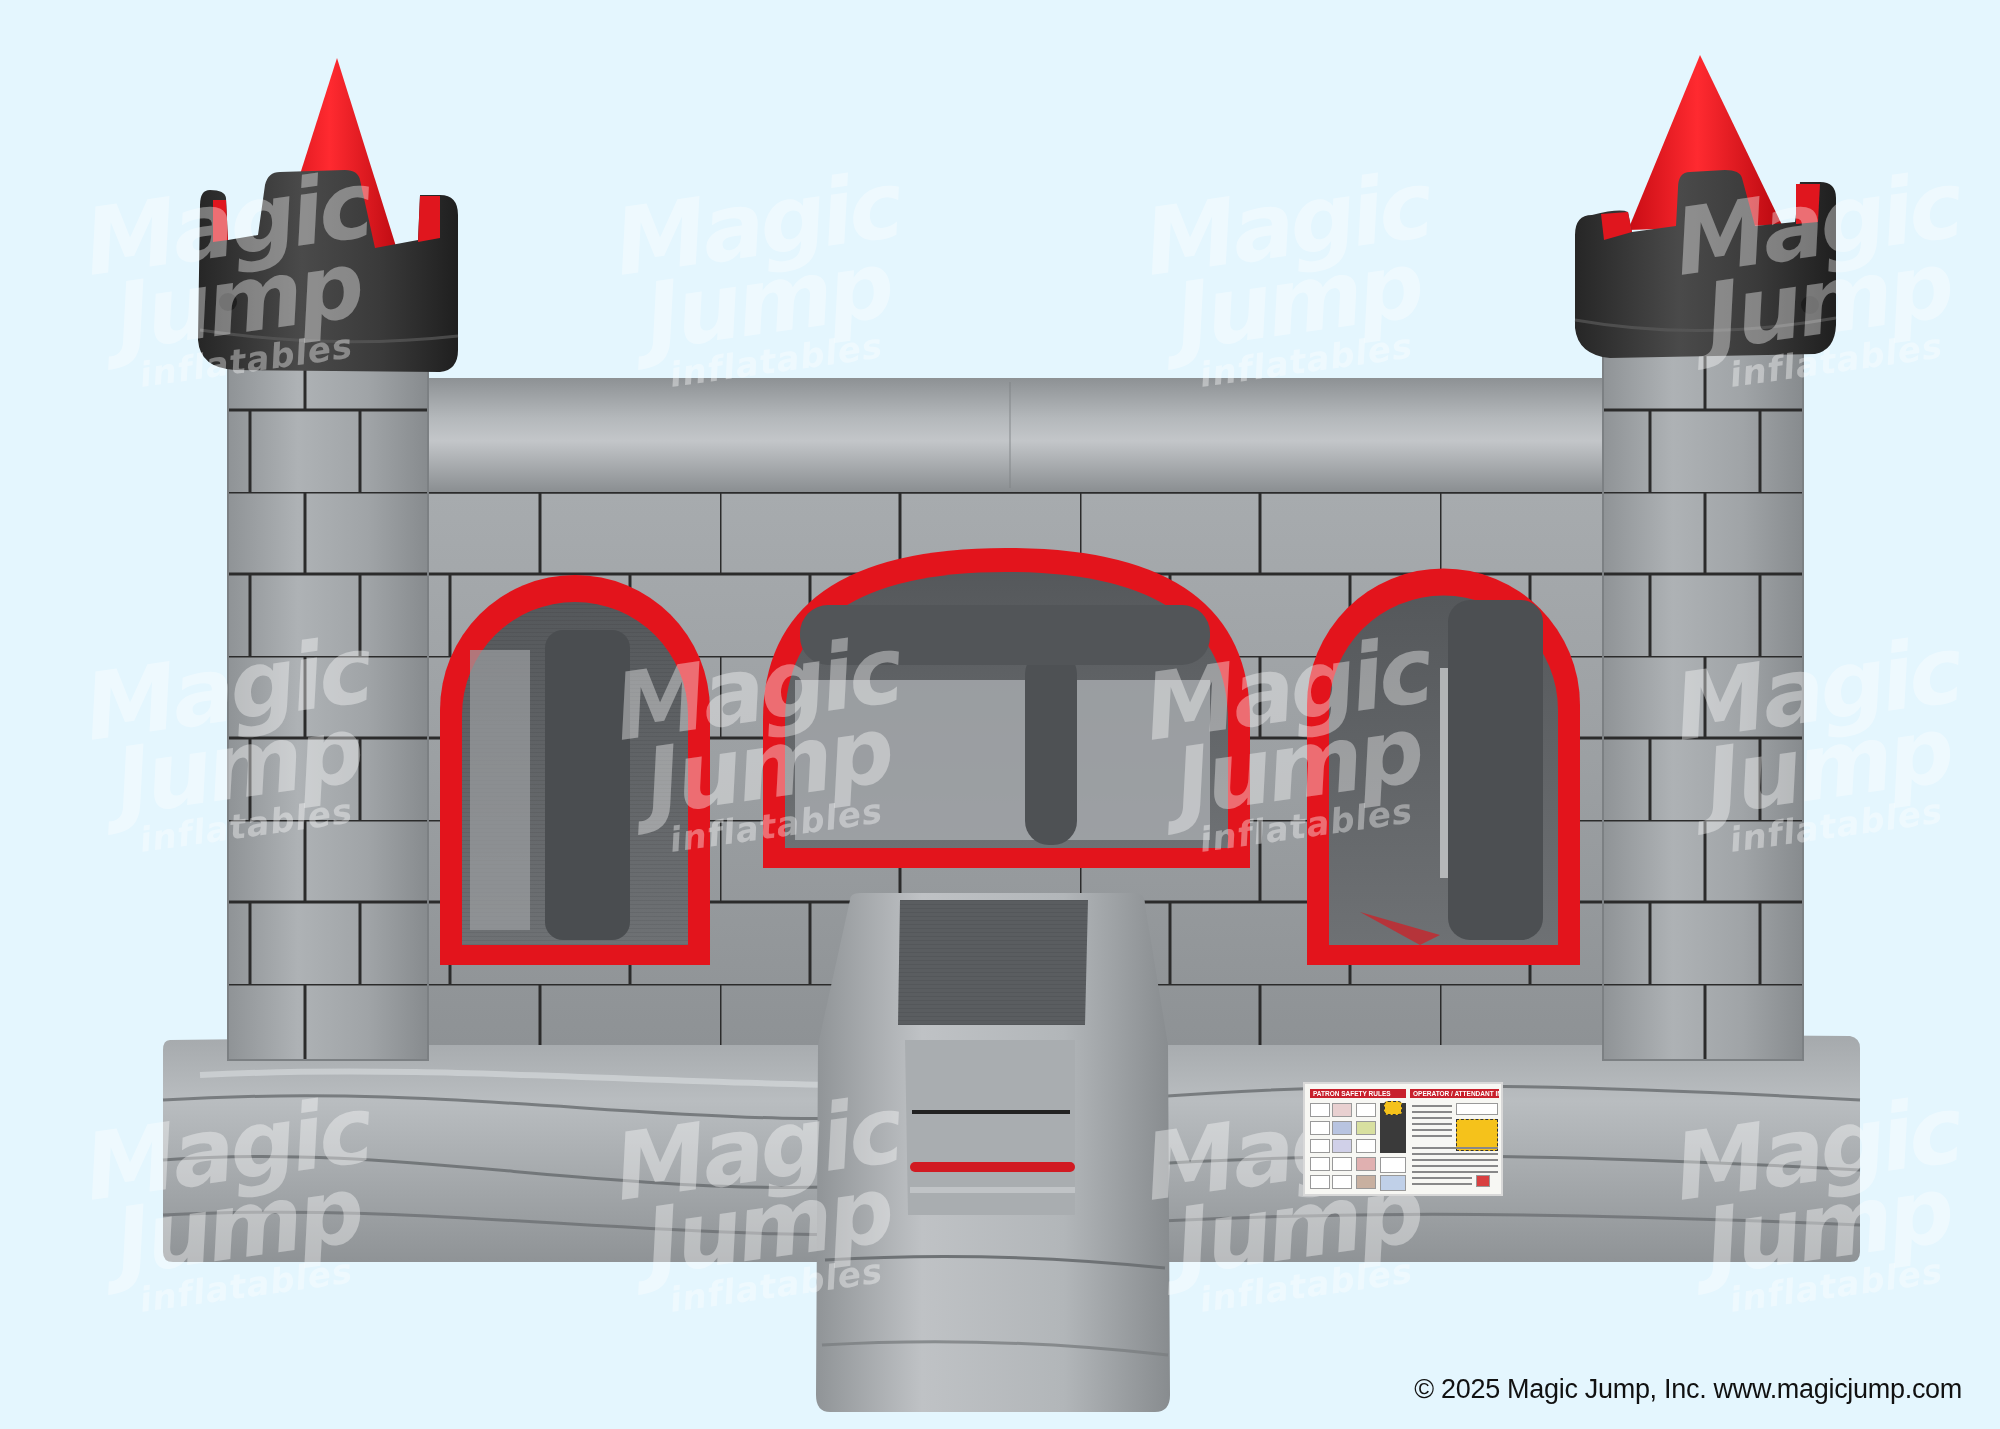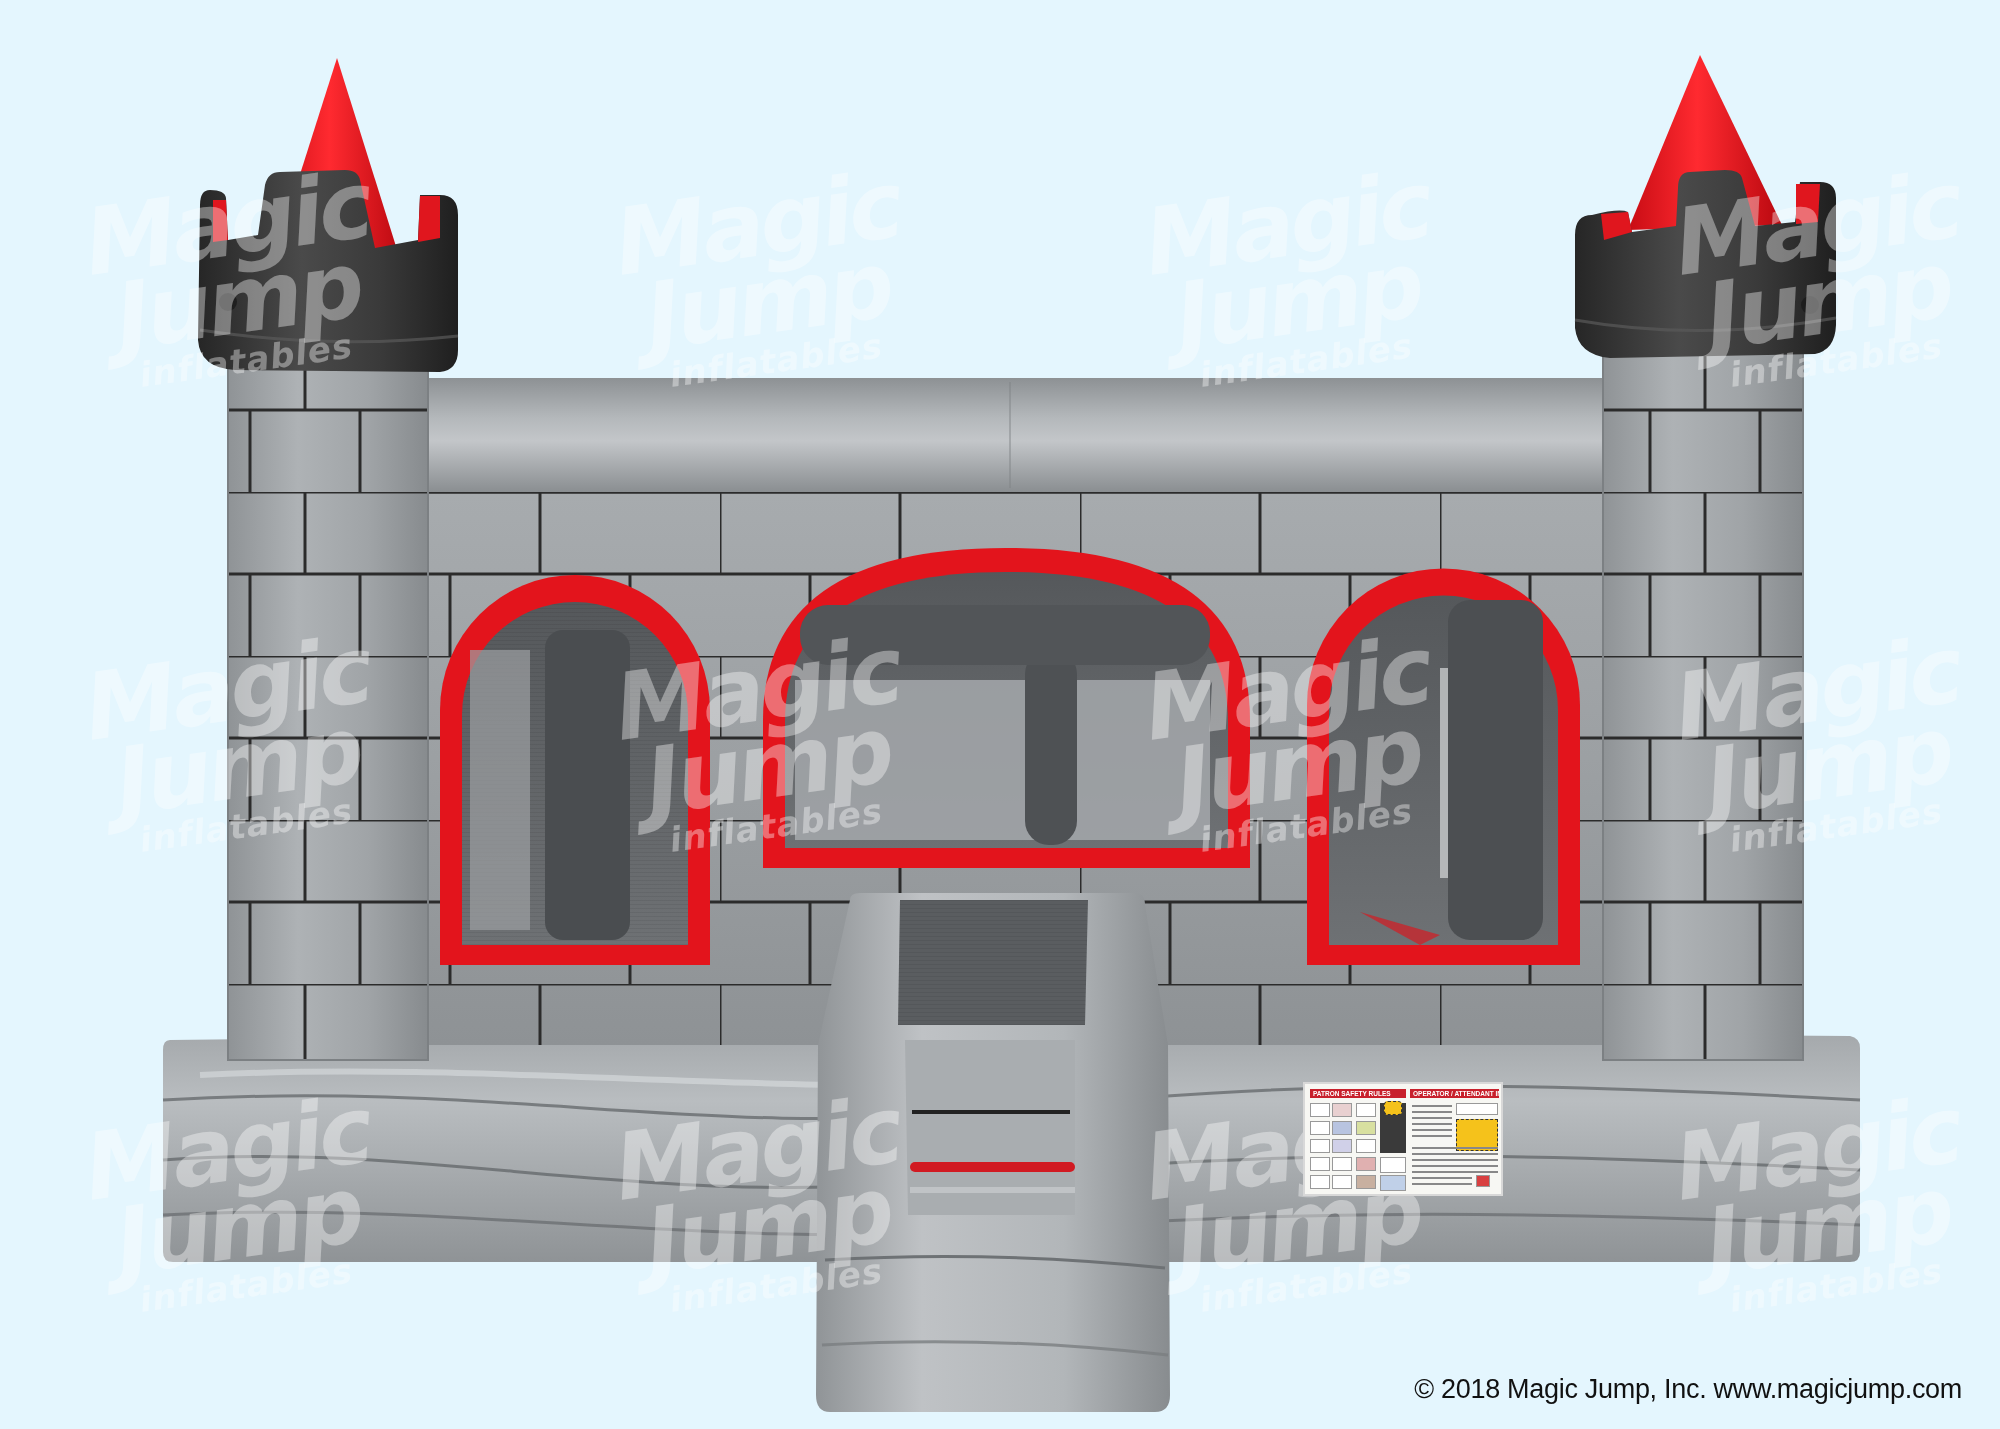--- a/index.html
+++ b/index.html
@@ -298,14 +298,14 @@
       <div class="mini-line" style="left:2px; top:70px; width:86px;"></div>
       <div class="mini-line" style="left:2px; top:76px; width:86px;"></div>
       <div class="mini-line" style="left:2px; top:82px; width:86px;"></div>
       <div class="mini-line" style="left:2px; top:88px; width:60px;"></div>
       <div class="mini-line" style="left:2px; top:94px; width:60px;"></div>
       <div class="mini-cell" style="left:66px; top:86px; width:14px; height:12px; background:#d84040;"></div>
     </div>
   </div>
 
   
-  <div id="footer">© 2018 Magic Jump, Inc. www.magicjump.com</div>
+  <div id="footer">© 2025 Magic Jump, Inc. www.magicjump.com</div>
 </div>
 
 </body></html>

